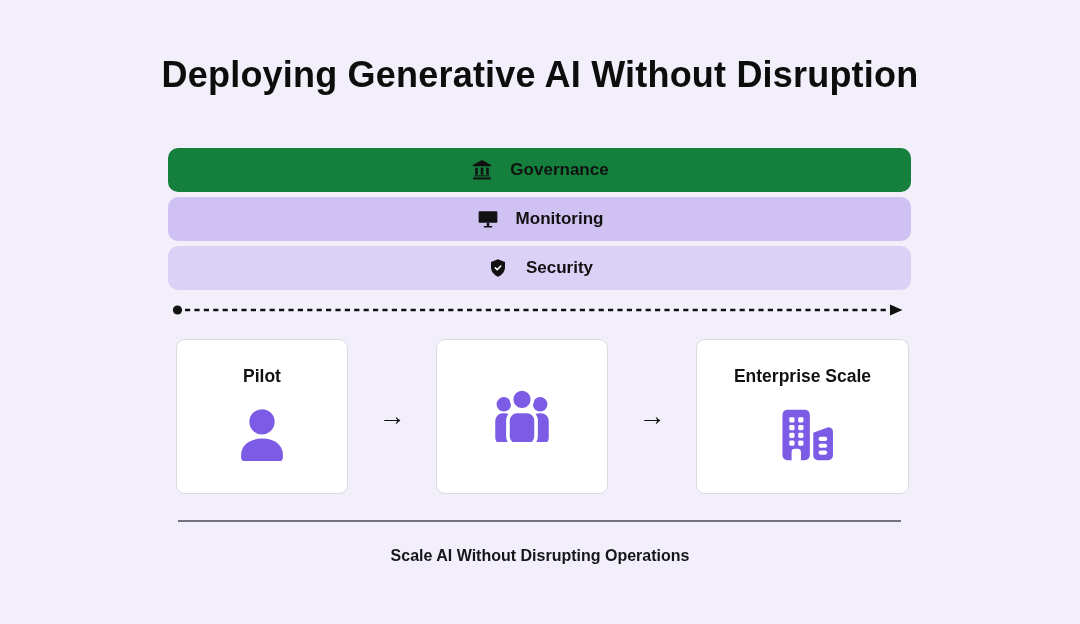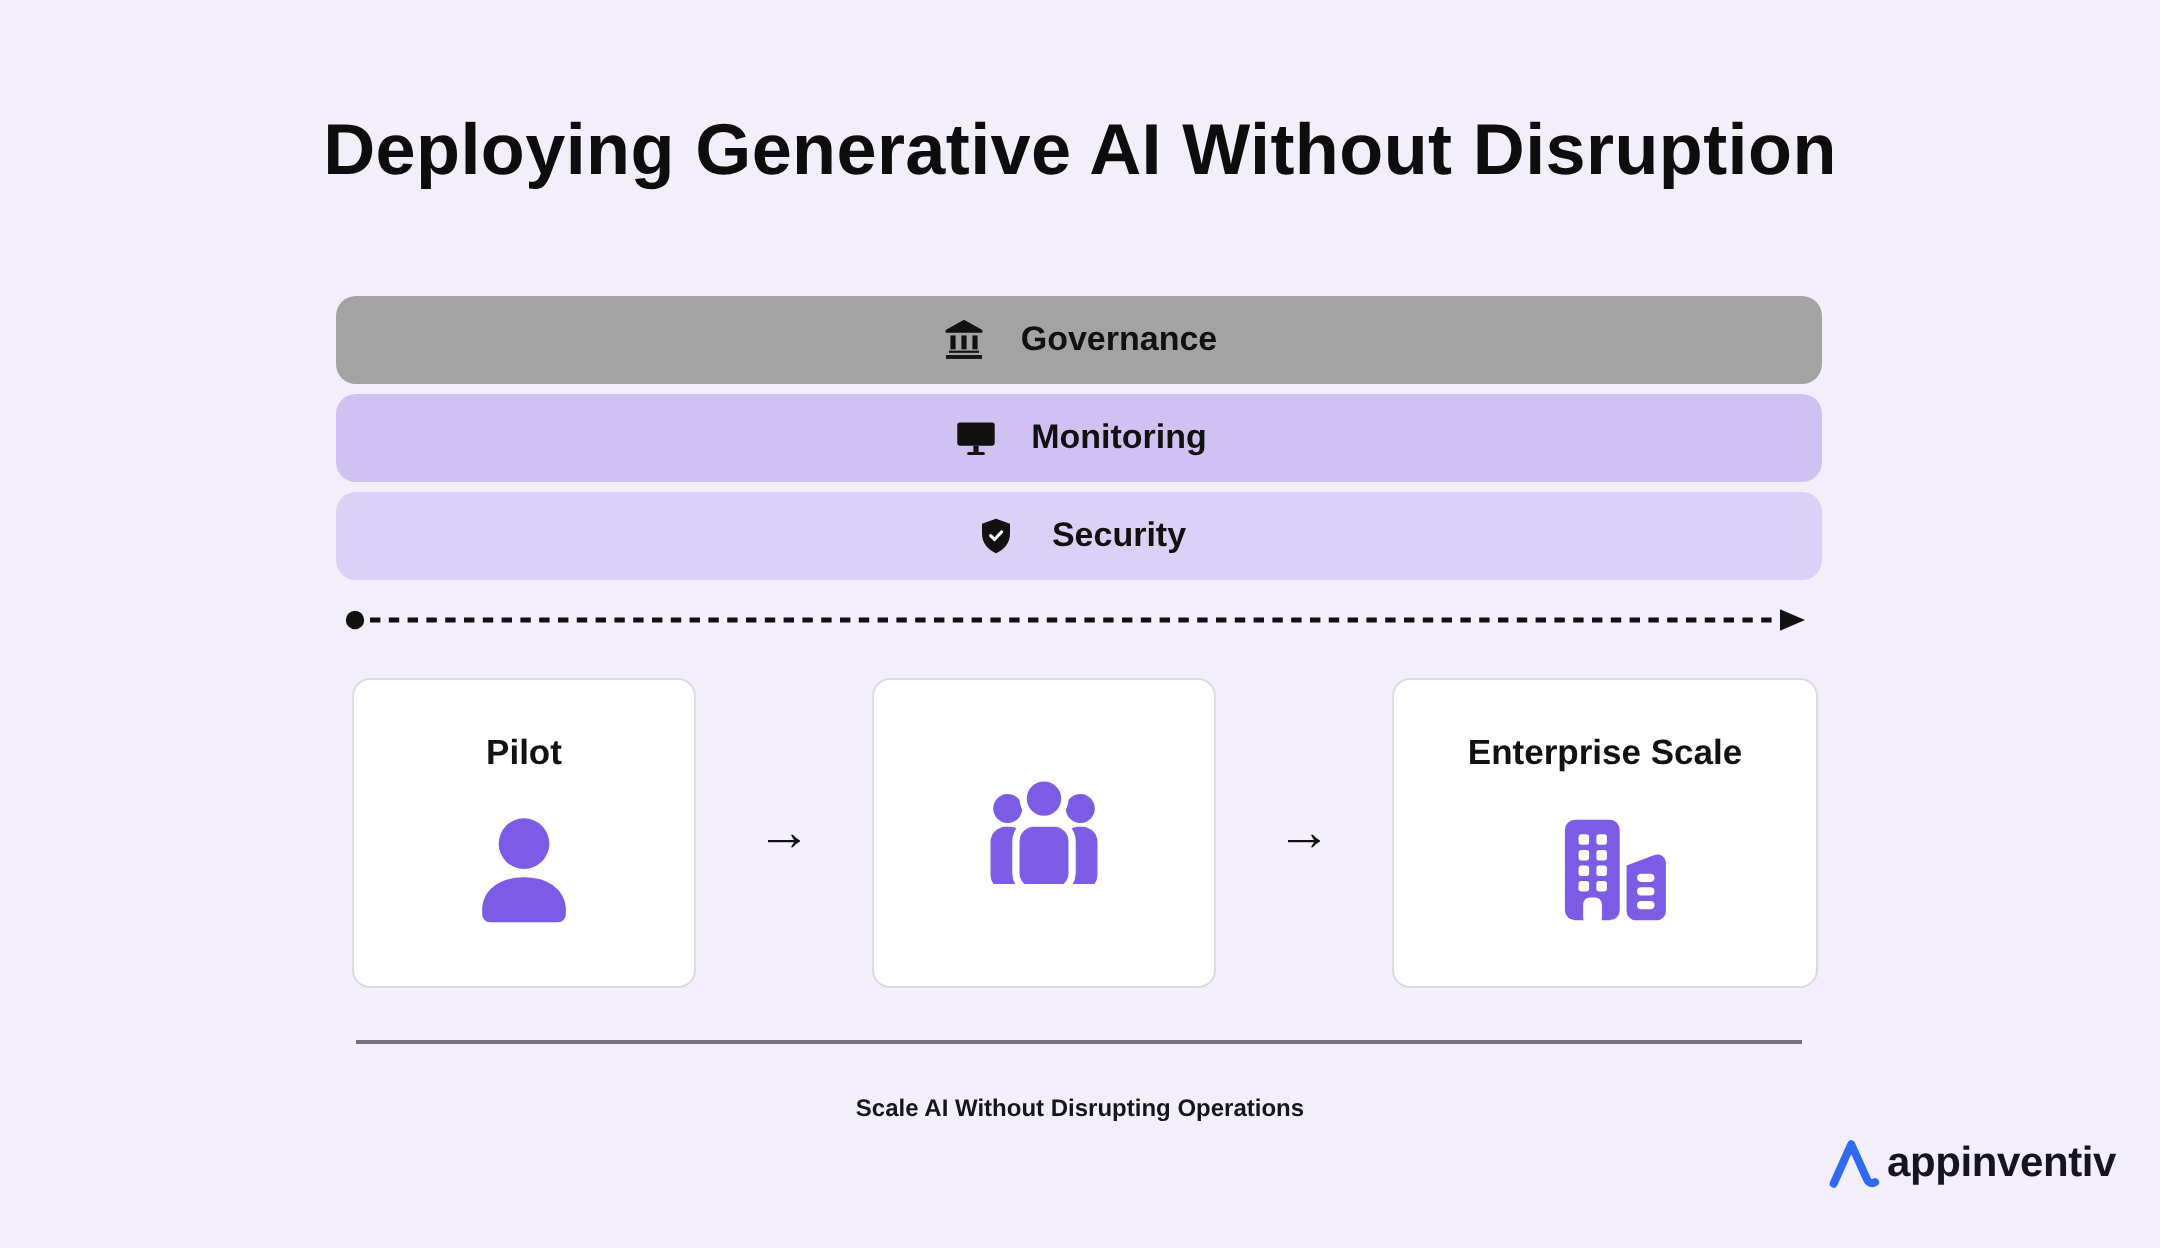--- a/index.html
+++ b/index.html
@@ -4,40 +4,40 @@
 <style>
   html,body{margin:0;padding:0;}
   body{font-family:"Liberation Sans", sans-serif; background:#F2EFFA;}
   .canvas{position:relative;width:1080px;height:624px;background:#F2EFFA;overflow:hidden;}
 
   .page-title{position:absolute;top:54px;left:0;width:100%;text-align:center;
     font-size:36px;font-weight:700;color:#0d0d0d;letter-spacing:.2px;}
 
   .layers{position:absolute;left:168px;top:148px;width:743px;}
   .layer{height:44px;border-radius:10px;margin-bottom:5px;display:flex;align-items:center;justify-content:center;gap:16px;}
-  .layer-0{background:#a3a3a3;justify-content:center;}
+  .layer-0{background:#15803d;justify-content:center;}
   .layer-1{background:#DBD1F6;}
   .layer-2{background:#CFC2F2;}
   .layer .licon{display:flex;align-items:center;justify-content:center;width:24px;height:24px;}
   .layer .llabel{font-size:17px;font-weight:600;color:#111;}
 
   .timeline{position:absolute;left:172px;top:301px;width:732px;height:18px;}
 
   .stages{position:absolute;left:176px;top:339px;width:733px;height:155px;display:flex;align-items:stretch;}
   .card{width:172px;background:#fff;border:1px solid #DBDAE2;border-radius:9px;
     box-sizing:border-box;display:flex;flex-direction:column;align-items:center;}
   .card-title{margin-top:26px;font-size:17.5px;font-weight:600;color:#121212;}
   .card-iconwrap{flex:1;display:flex;align-items:center;justify-content:center;padding-bottom:10px;}
   .stage-gap{flex:1;display:flex;align-items:center;justify-content:center;}
   .arrow-glyph{font-size:27px;color:#111;line-height:1;}
 
   .divider{position:absolute;left:178px;top:520px;width:723px;height:2px;background:#73717C;border:none;margin:0;}
 
   .caption{position:absolute;top:547px;left:0;width:100%;text-align:center;
-    font-size:12px;font-weight:600;color:#15151a;}
+    font-size:16px;font-weight:600;color:#15151a;}
 
   .brand{position:absolute;right:22px;top:567px;display:flex;align-items:center;gap:3px;}
   .brand-mark{display:flex;align-items:center;}
   .brand-name{font-size:21px;font-weight:600;color:#15151f;letter-spacing:-.2px;}
 </style>
 </head>
 <body>
 
 <div class="canvas">
 
@@ -140,22 +140,14 @@
         </svg>
       </div>
     </div>
 
   </div>
 
   <hr class="divider">
 
   <div class="caption">Scale AI Without Disrupting Operations</div>
 
-  <div class="brand">
-    <span class="brand-mark">
-      <svg width="30" height="30" viewBox="0 0 32 32">
-        <path d="M6.2 26.5 L15.6 5.5 L24 24.2 C24.9 26.2 26.8 26.7 28.3 25.7" fill="none" stroke="#2E6BF0" stroke-width="4.3" stroke-linecap="round" stroke-linejoin="round"></path>
-      </svg>
-    </span>
-    <span class="brand-name">appinventiv</span>
-  </div>
 
 </div>
 
 </body></html>

